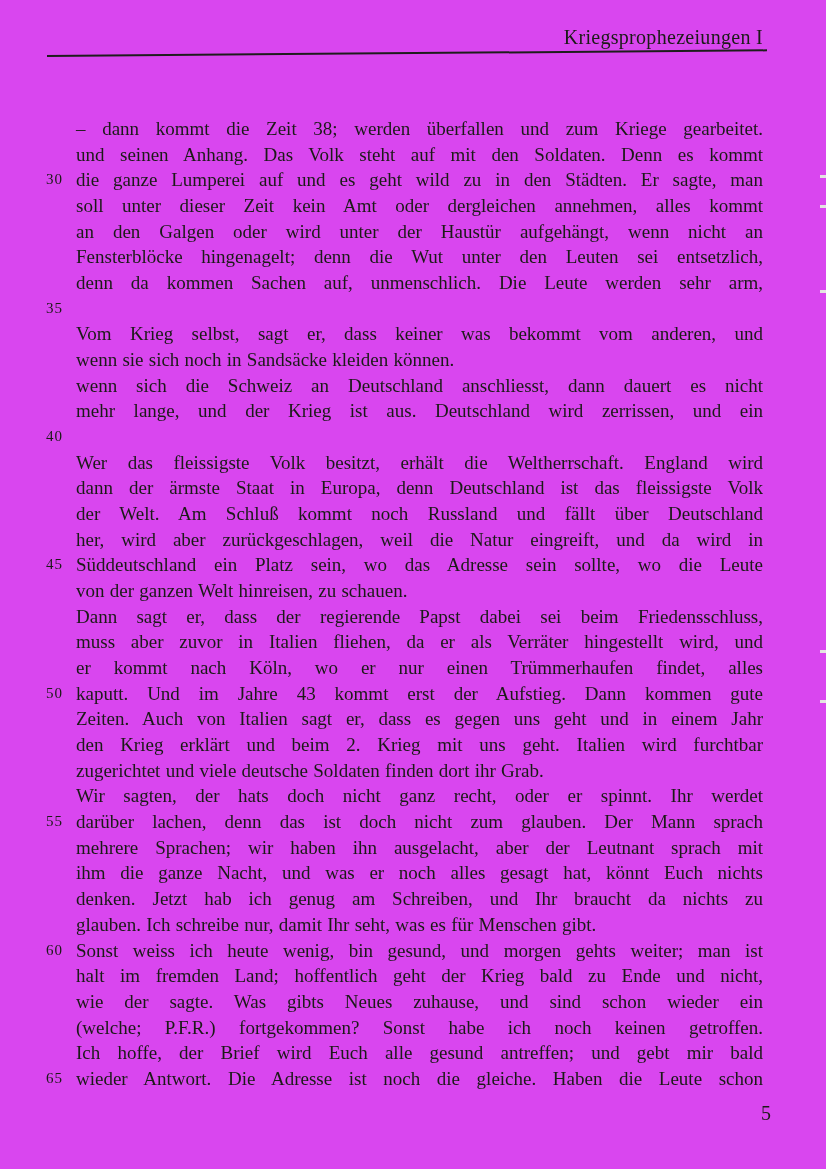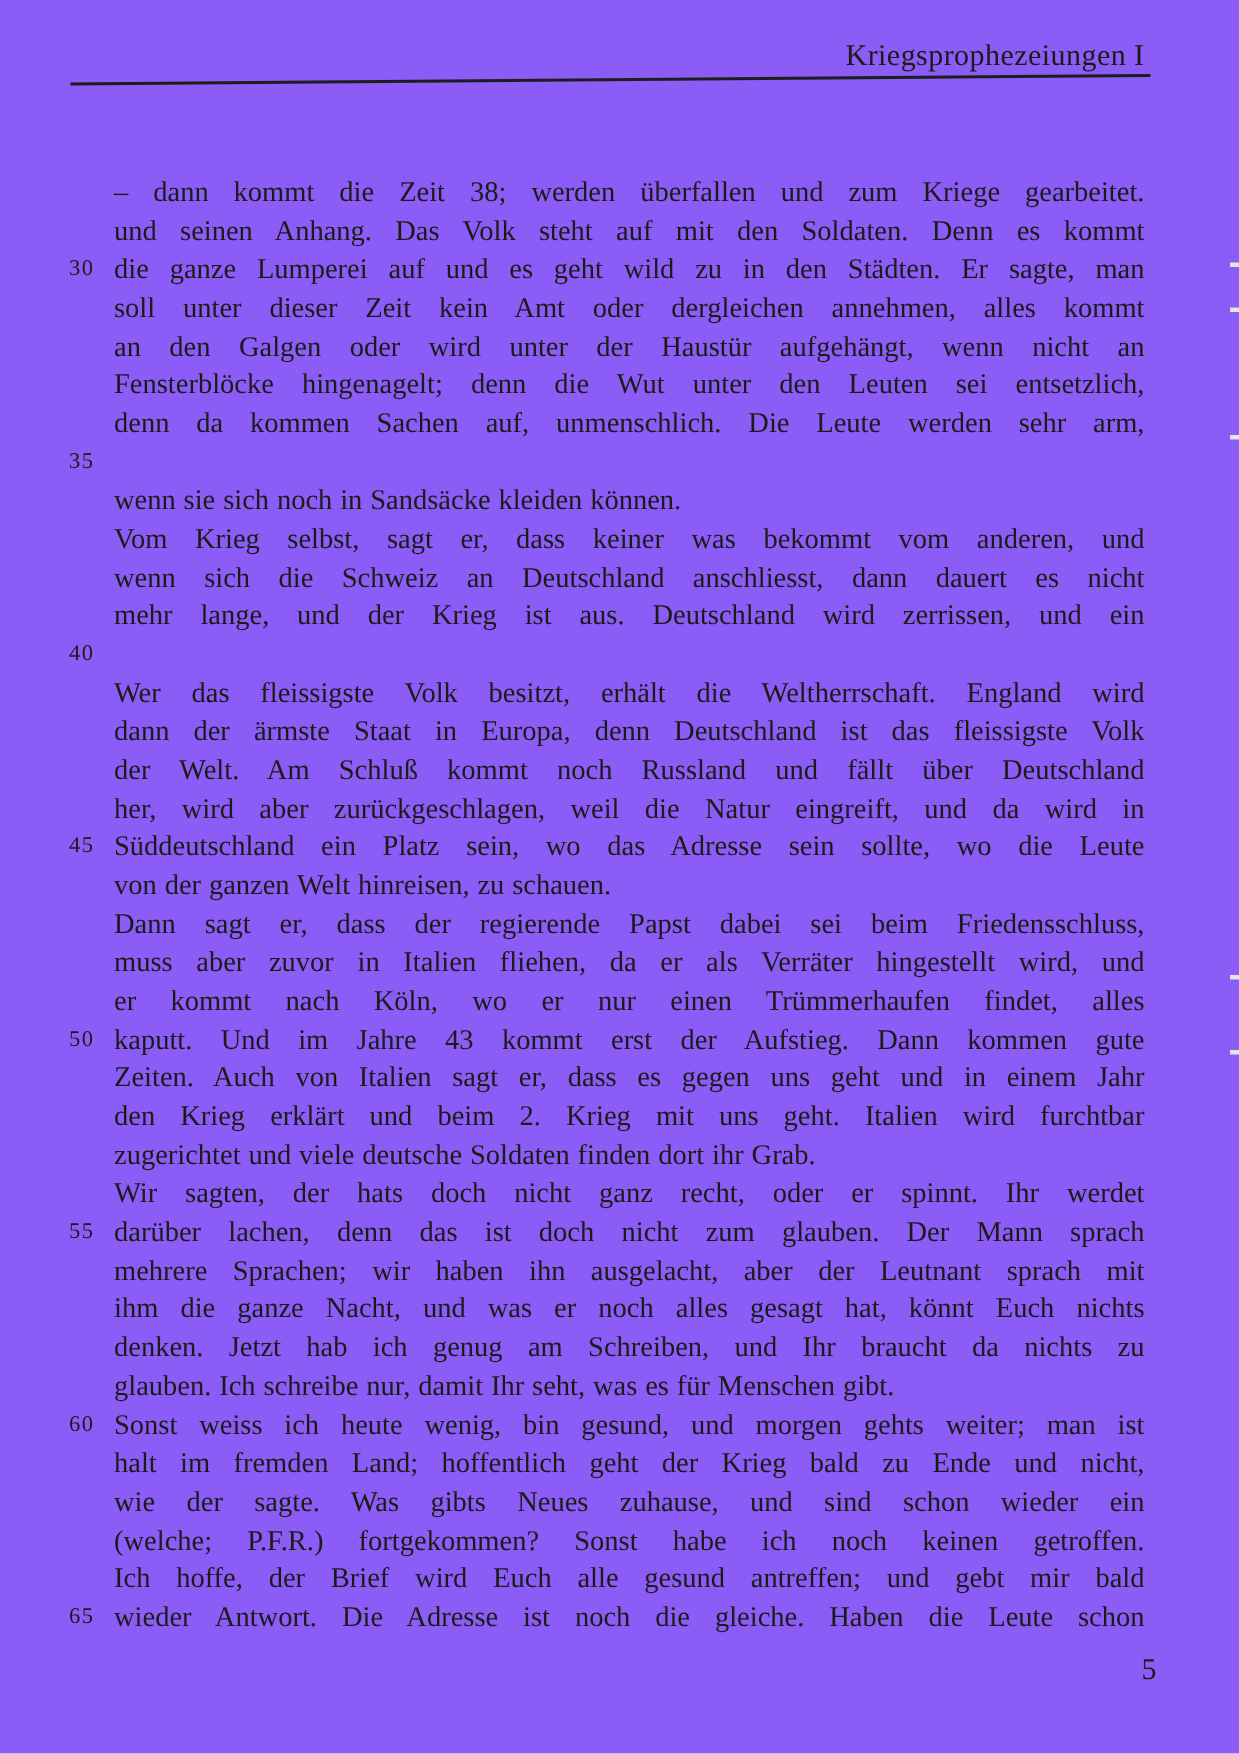--- a/index.html
+++ b/index.html
@@ -4,21 +4,21 @@
 <style>
   html, body {
     margin: 0;
     padding: 0;
     background: #fcfcfa;
   }
   .page {
     position: relative;
     width: 826px;
     height: 1169px;
-    background: #8b5cf6;
+    background: #d946ef;
     color: #1b1b17;
     font-family: "Liberation Serif", serif;
     overflow: hidden;
   }
   .running-header {
     position: absolute;
     top: 25px;
     right: 63px;
     font-size: 20px;
     line-height: 24px;
@@ -107,25 +107,25 @@
   </div>
       <div class="line">
     <span class="lineno"></span><span class="linetext">Fensterblöcke hingenagelt; denn die Wut unter den Leuten sei entsetzlich,</span>
   </div>
       <div class="line">
     <span class="lineno"></span><span class="linetext">denn da kommen Sachen auf, unmenschlich. Die Leute werden sehr arm,</span>
   </div>
       <div class="line">
     <span class="lineno">35</span>
   </div>
+      <div class="line">
+    <span class="lineno"></span><span class="linetext">Vom Krieg selbst, sagt er, dass keiner was bekommt vom anderen, und</span>
+  </div>
       <div class="line end">
     <span class="lineno"></span><span class="linetext">wenn sie sich noch in Sandsäcke kleiden können.</span>
-  </div>
-      <div class="line">
-    <span class="lineno"></span><span class="linetext">Vom Krieg selbst, sagt er, dass keiner was bekommt vom anderen, und</span>
   </div>
       <div class="line">
     <span class="lineno"></span><span class="linetext">wenn sich die Schweiz an Deutschland anschliesst, dann dauert es nicht</span>
   </div>
       <div class="line">
     <span class="lineno"></span><span class="linetext">mehr lange, und der Krieg ist aus. Deutschland wird zerrissen, und ein</span>
   </div>
       <div class="line">
     <span class="lineno">40</span>
   </div>

